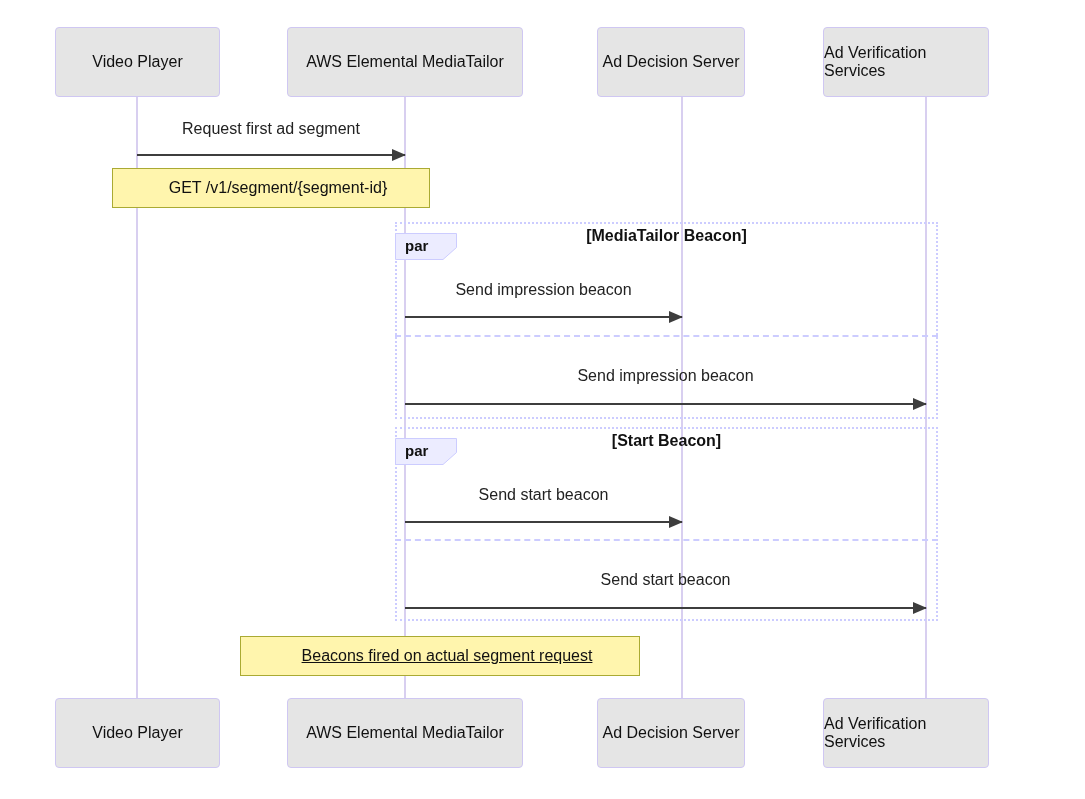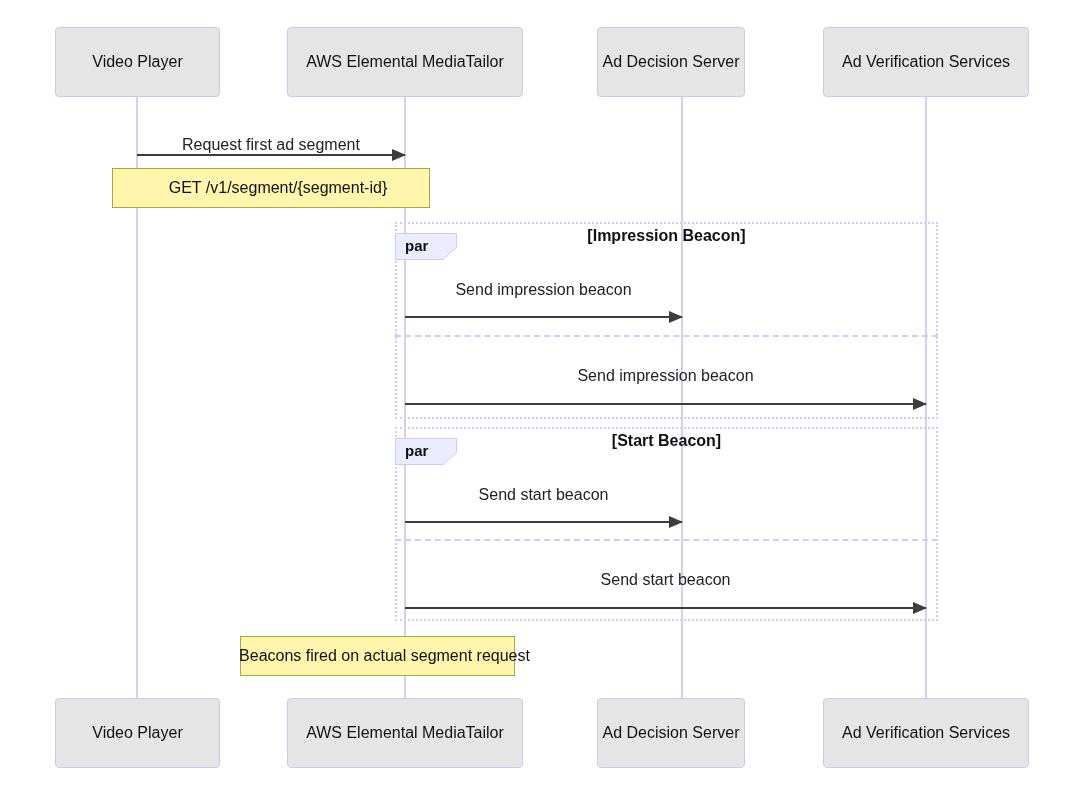--- a/index.html
+++ b/index.html
@@ -21,27 +21,27 @@
   .actor{
     position:absolute;height:70px;
     background:#e5e5e5;border:1px solid #cfc7f2;border-radius:4px;
     display:flex;align-items:center;justify-content:center;
     font-size:16px;color:#111;box-sizing:border-box;
   }
   .actor.top{top:27px;} .actor.bottom{top:698px;}
   .a-vp{left:55px;width:165px;}
   .a-mt{left:287px;width:236px;text-align:center;}
   .a-ads{left:597px;width:148px;}
-  .a-avs{left:823px;width:206px;}
+  .a-avs{left:823px;width:166px;}
   
   .msg-label{
     position:absolute;height:22px;font-size:16px;color:#222;
     text-align:center;white-space:nowrap;
   }
-  #msg1-label{left:137px;width:268px;top:136px;}
+  #msg1-label{left:137px;width:268px;top:120px;}
   #msg2-label{left:405px;width:277px;top:281px;}
   #msg3-label{left:405px;width:521px;top:367px;}
   #msg4-label{left:405px;width:277px;top:486px;}
   #msg5-label{left:405px;width:521px;top:571px;}
   
   .msg-line{position:absolute;height:2px;background:#3d3d3d;}
   #msg1-line{left:137px;top:154px;width:268px;}
   #msg2-line{left:405px;top:316px;width:277px;}
   #msg3-line{left:405px;top:403px;width:521px;}
   #msg4-line{left:405px;top:521px;width:277px;}
@@ -52,21 +52,21 @@
     border-left:14px solid #3d3d3d;
   }
   
   .note{
     position:absolute;height:40px;box-sizing:border-box;
     background:#fff5ad;border:1px solid #aaaa33;
     display:flex;align-items:center;justify-content:center;
     font-size:16px;color:#111;white-space:nowrap;padding-left:14px;
   }
   #note1{left:112px;top:168px;width:318px;}
-  #note2{left:240px;top:636px;width:275px;}
+  #note2{left:240px;top:636px;width:400px;text-decoration:underline;}
   
   .par-frame{
     position:absolute;left:395px;width:543px;box-sizing:border-box;
     border:2px dotted #ccccff;
   }
   #par1{top:222px;height:197px;}
   #par2{top:427px;height:194px;}
   .par-divider{
     position:absolute;left:395px;width:543px;height:0;
     border-top:2px dashed #ccccff;
@@ -113,21 +113,21 @@
 
   <div class="note" id="note1">GET /v1/segment/{segment-id}</div>
 
   <div class="par-frame" id="par1"></div>
   <div class="par-label" id="par1-label">
     <svg width="62" height="27" viewBox="0 0 62 27">
       <path d="M0.5 0.5 H61.5 V14.5 L48 26.5 H0.5 Z" fill="#ececff" stroke="#ccccff"></path>
     </svg>
     <span class="par-label-text">par</span>
   </div>
-  <div class="par-condition" id="par1-condition">[Impression Beacon]</div>
+  <div class="par-condition" id="par1-condition">[MediaTailor Beacon]</div>
 
   <div class="msg-label" id="msg2-label">Send impression beacon</div>
   <div class="msg-line" id="msg2-line">
     <span class="arrowhead"></span>
   </div>
 
   <div class="par-divider" id="par1-divider"></div>
 
   <div class="msg-label" id="msg3-label">Send impression beacon</div>
   <div class="msg-line" id="msg3-line">

